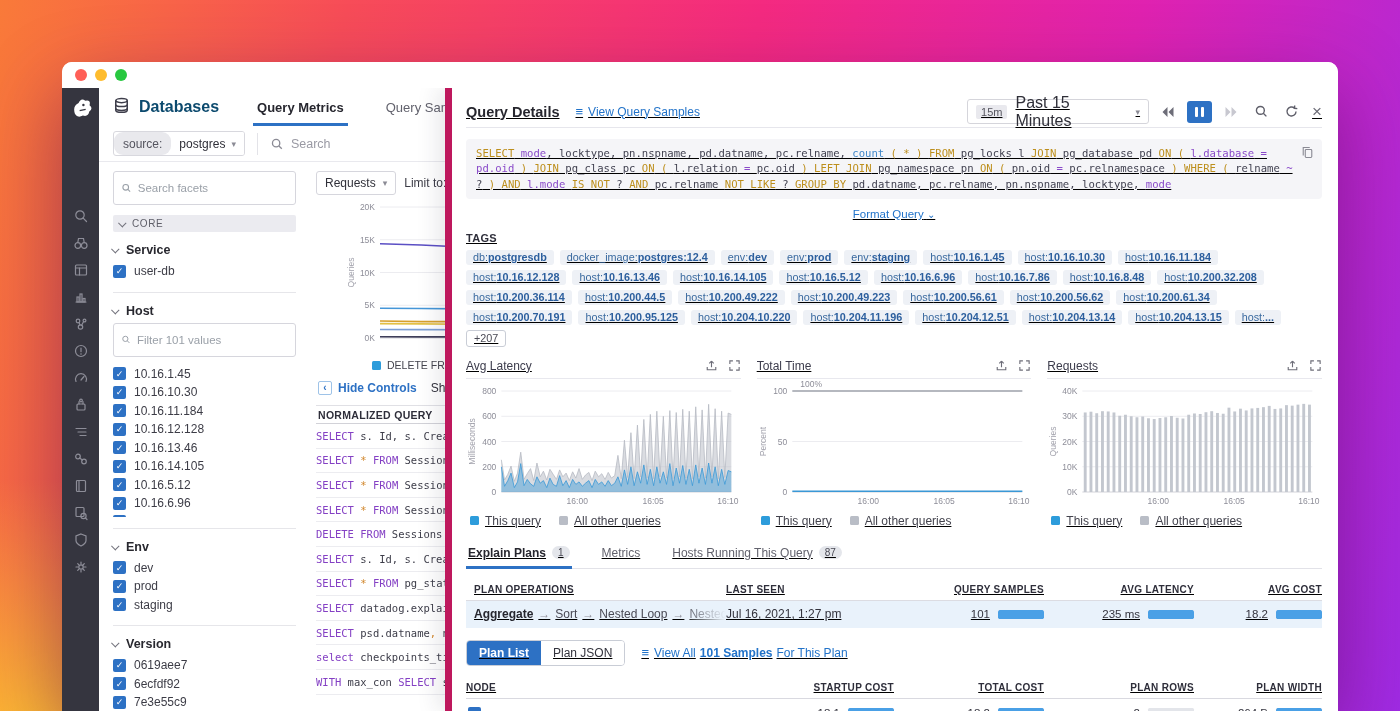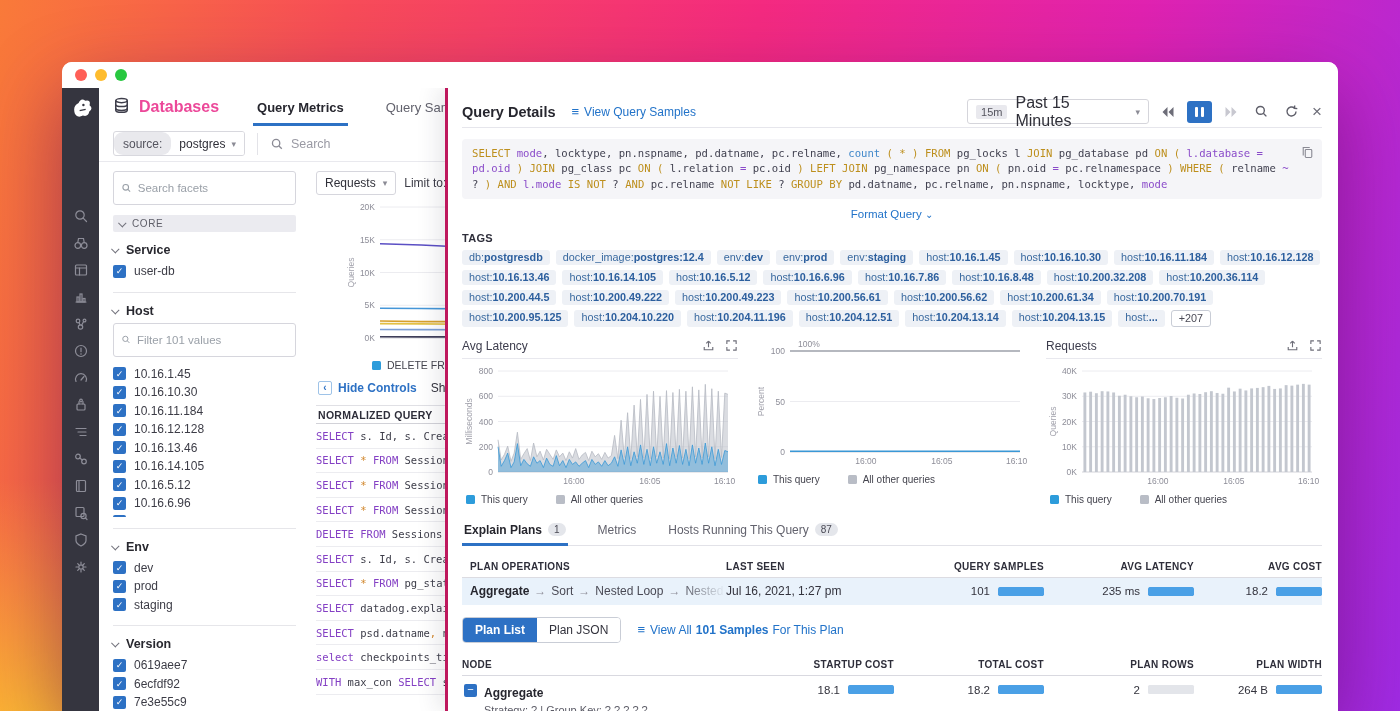--- a/index.html
+++ b/index.html
@@ -22,21 +22,21 @@
   .dark-side { width:37px; background:#35353f; display:flex; flex-direction:column; align-items:center; flex:none; }
   .dd-logo { margin-top:6px; }
   .side-icons { margin-top:84px; display:flex; flex-direction:column; gap:7px; }
   .side-icons .sic { width:22px; height:20px; display:flex; align-items:center; justify-content:center; opacity:.85; }
 
   .app { flex:1; position:relative; background:#fff; overflow:hidden; }
 
   
   .app-header { height:38px; display:flex; align-items:center; padding-left:14px; }
   .db-ic { margin-right:9px; }
-  .app-title { font-size:16px; font-weight:bold; color:#ec4899; margin-right:34px; }
+  .app-title { font-size:16px; font-weight:bold; color:#0c4a6e; margin-right:34px; }
   .tabs { display:flex; height:38px; }
   .tab { font-size:13px; color:#62626d; padding:0 4px; margin-right:34px; display:flex; align-items:center; position:relative; cursor:pointer; }
   .tab.active { color:#26262e; font-weight:bold; }
   .tab.active::after { content:""; position:absolute; left:0; right:0; bottom:0; height:3px; background:#2d71c4; }
 
   
   .filter-bar { height:36px; display:flex; align-items:center; padding-left:14px; border-bottom:1px solid #e9e9ee; }
   .source-chip { display:flex; border:1px solid #d8d8de; border-radius:3px; overflow:hidden; font-size:12px; height:25px; }
   .src-l { background:#e9e9ed; color:#54545e; padding:0 9px; display:flex; align-items:center;border-radius:9px; }
   .src-r { background:#fff; color:#2f2f38; padding:0 8px; display:flex; align-items:center; gap:6px; }
@@ -71,21 +71,21 @@
   .lg-sq { width:9px; height:9px; border-radius:1.5px; flex:none; }
   .controls-row { display:flex; align-items:center; gap:14px; margin:10px 0 0 2px; }
   .hide-ctl { display:flex; align-items:center; gap:6px; color:#2d71c4; font-size:12px; font-weight:bold; cursor:pointer; }
   .hc-ic { width:14px; height:14px; border:1px solid #9ec3e8; border-radius:2px; font-size:10px; line-height:12px; text-align:center; color:#2d71c4; }
   .showing { font-size:12px; color:#33333d; }
   .nq-hdr { margin-top:10px; border-top:1px solid #e0e0e5; border-bottom:1px solid #d2d2d8; height:19px; display:flex; align-items:center; font-size:10.5px; font-weight:bold; letter-spacing:.3px; color:#2e2e3a; padding-left:2px; }
   .nq-row { height:24.6px; display:flex; align-items:center; border-bottom:1px solid #ececf0; font-family:"DejaVu Sans Mono", monospace; font-size:10.5px; white-space:pre; overflow:hidden; cursor:pointer; }
   .qk{color:#8440c4}.qs{color:#d1862a}.qt{color:#3d3d49}
 
   
-  .details { position:absolute; top:0; bottom:0; left:346px; right:0; background:#fff; border-left:3px solid #be185d; box-shadow:-8px 0 20px rgba(40,40,60,.10); padding:8px 16px 0 14px; overflow:hidden; }
+  .details { position:absolute; top:0; bottom:0; left:346px; right:0; background:#fff; border-left:7px solid #be185d; box-shadow:-8px 0 20px rgba(40,40,60,.10); padding:8px 16px 0 14px; overflow:hidden;text-decoration:underline; }
   .dt-header { height:32px; display:flex; align-items:center; border-bottom:1px solid #e6e6ec; }
   .dt-title { font-size:14.5px; font-weight:bold; color:#26262e; margin-right:16px; }
   .lnk { color:#2273c9; font-size:12px; cursor:pointer; }
   .list-ic { color:#2273c9; font-size:13px; margin-right:5px; }
   .dt-right { margin-left:auto; display:flex; align-items:center; gap:8px; }
   .time-sel { border:1px solid #d5d5db; border-radius:3px; height:25px; width:182px; display:flex; align-items:center; gap:8px; padding:0 8px; cursor:pointer; }
   .t-badge { background:#e9e9ee; border-radius:2px; font-size:11px; color:#55555f; padding:1px 5px; }
   .t-label { font-size:16px; color:#2f2f38; }
   .time-sel .caret { margin-left:auto; }
   .ctl-btn { width:22px; height:22px; display:flex; align-items:center; justify-content:center; cursor:pointer; }
@@ -104,21 +104,21 @@
   .tag { background:#eef1f6; border-radius:3px; font-size:10.8px; padding:1.5px 7px; color:#39699f; cursor:pointer; white-space:nowrap; }
   .tag b { color:#2c5f9e; font-weight:bold; }
   .tag.more { background:#fff; border:1px solid #c9cdd6; color:#4a4a55; }
 
   .chart-row { display:flex; gap:16px; margin-top:12px; }
   .chart-card { flex:1; min-width:0; }
   .cc-hdr { display:flex; align-items:center; border-bottom:1px solid #e8e8ee; padding-bottom:5px; }
   .cc-title { font-size:12px; color:#3c3c4c; }
   .cc-icons { margin-left:auto; display:flex; gap:10px; }
   .cc-icons svg { cursor:pointer; }
-  .cc-legend { display:flex; gap:28px; margin-top:3px; padding-left:4px; font-size:10px; color:#44444e; }
+  .cc-legend { display:flex; gap:18px; margin-top:3px; padding-left:4px; font-size:12px; color:#44444e; }
   .cc-legend .it { display:flex; align-items:center; gap:6px; }
 
   .dt-tabs { display:flex; margin-top:12px; border-bottom:1px solid #e2e2e8;align-items:center; }
   .dtab { font-size:12px; color:#62626d; padding:6px 2px 8px; margin-right:28px; position:relative; display:flex; align-items:center; gap:6px; cursor:pointer; }
   .dtab.active { color:#26262e; font-weight:bold; }
   .dtab.active::after { content:""; position:absolute; left:0; right:0; bottom:-1px; height:3px; background:#2d71c4; }
   .badge { background:#e4e6eb; border-radius:8px; font-size:10px; color:#4a4a55; padding:1px 6px; font-weight:normal; }
   .pt-hdr, .pt-row, .nt-hdr, .nt-row { display:flex; align-items:center; }
   .pt-hdr { border-bottom:1px solid #dcdce2; height:22px; margin-top:10px; }
   .hcell { font-size:10px; font-weight:bold; letter-spacing:.3px; color:#2e2e3a; }
@@ -618,20 +618,32 @@
                   <span class="lg-sq" style="background: rgb(45, 156, 219);"></span>
                   <span>This query</span>
                 </span>
                 <span class="it">
                   <span class="lg-sq" style="background: rgb(185, 189, 198);"></span>
                   <span>All other queries</span>
                 </span>
               </div>
             </div>
             <div class="chart-card">
+              <div class="cc-hdr">
+                <span class="cc-title">Total Time</span>
+                <span class="cc-icons">
+                  <svg width="13" height="13" viewBox="0 0 14 14" fill="none" stroke="#6d6d78" stroke-width="1.2">
+                    <path d="M7 9 V2.2 M7 2.2 L4.6 4.7 M7 2.2 L9.4 4.7"></path>
+                    <path d="M2.4 8.6 V11.6 H11.6 V8.6"></path>
+                  </svg>
+                  <svg width="13" height="13" viewBox="0 0 14 14" fill="none" stroke="#6d6d78" stroke-width="1.2">
+                    <path d="M2 5.3 V2 H5.3 M8.7 2 H12 V5.3 M12 8.7 V12 H8.7 M5.3 12 H2 V8.7"></path>
+                  </svg>
+                </span>
+              </div>
               <div><svg viewBox="0 0 272 128" width="100%" height="128">
                   <line x1="34" x2="264" y1="113" y2="113" stroke="#d4d4da" stroke-width="1"></line>
                   <text x="29" y="116" text-anchor="end" class="axis-t">0</text>
                   <line x1="34" x2="264" y1="62.5" y2="62.5" stroke="#ececf0" stroke-width="1"></line>
                   <text x="29" y="65.5" text-anchor="end" class="axis-t">50</text>
                   <line x1="34" x2="264" y1="12" y2="12" stroke="#ececf0" stroke-width="1"></line>
                   <text x="29" y="15" text-anchor="end" class="axis-t">100</text>
                   <text x="109.9" y="125" text-anchor="middle" class="axis-t">16:00</text>
                   <text x="185.8" y="125" text-anchor="middle" class="axis-t">16:05</text>
                   <text x="260.54999999999995" y="125" text-anchor="middle" class="axis-t">16:10</text>

